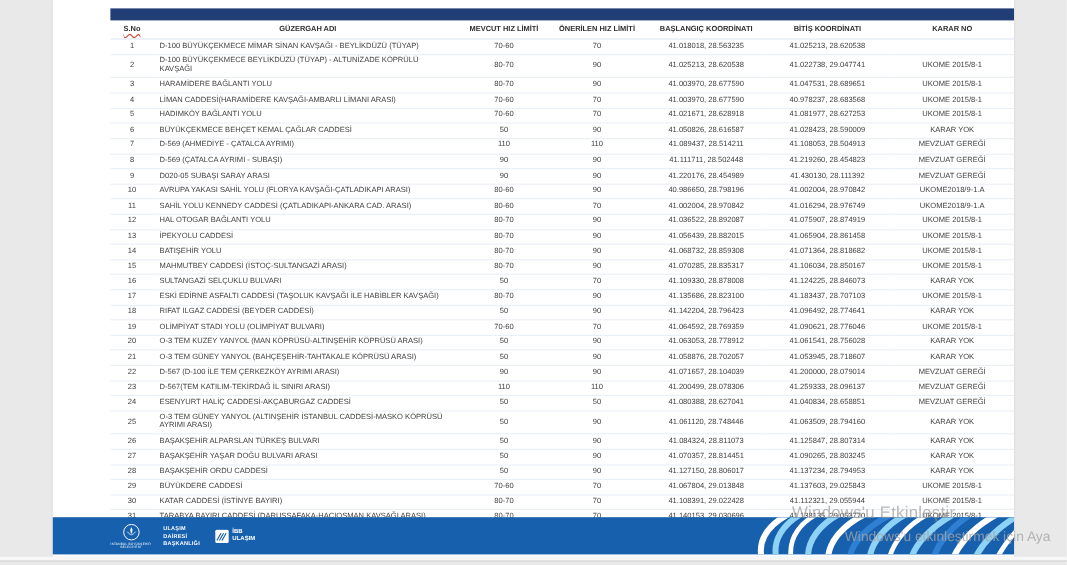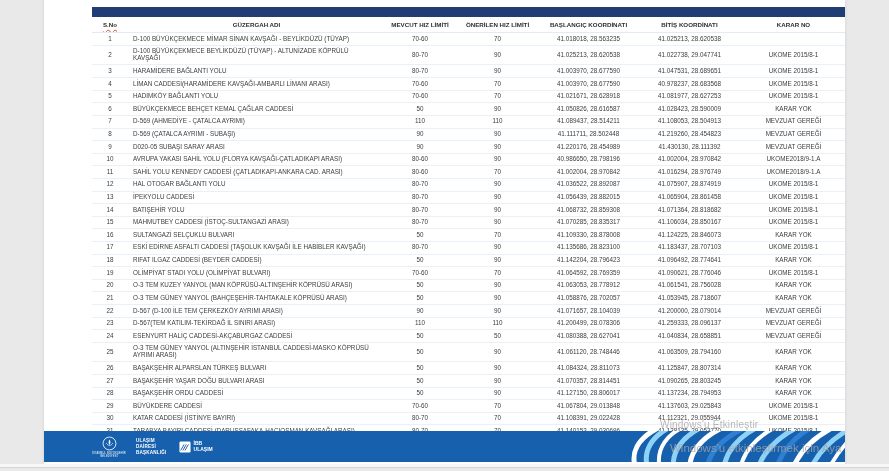--- a/index.html
+++ b/index.html
@@ -51,24 +51,24 @@
   }
   .dept-text{
     font-size:4.6px;font-weight:bold;color:#ffffff;line-height:1.25;
     letter-spacing:.2px;white-space:pre-line;
   }
   .ibbu{display:flex;align-items:center;gap:3px;}
   .ibbu-text{font-size:5px;font-weight:bold;color:#ffffff;line-height:1.15;white-space:pre-line;}
   .waves{position:absolute;right:0;top:0;height:31px;}
   .watermark1{
     position:absolute;left:660px;top:419px;
-    font-size:10px;color:rgba(150,150,150,.68);letter-spacing:.2px;
+    font-size:14px;color:rgba(150,150,150,.68);letter-spacing:.2px;
   }
   .watermark2{
-    position:absolute;left:670px;top:442px;
+    position:absolute;left:704px;top:442px;
     font-size:11.5px;color:rgba(165,165,165,.8);
   }
   .bottom-strip{position:absolute;left:0;top:464px;width:889px;height:3px;background:#f7f7f7;}
   .bottom-line{position:absolute;left:0;top:467px;width:889px;height:1px;background:#d6d6d6;}
 </style>
 </head>
 <body>
 
 <div class="page">
 

